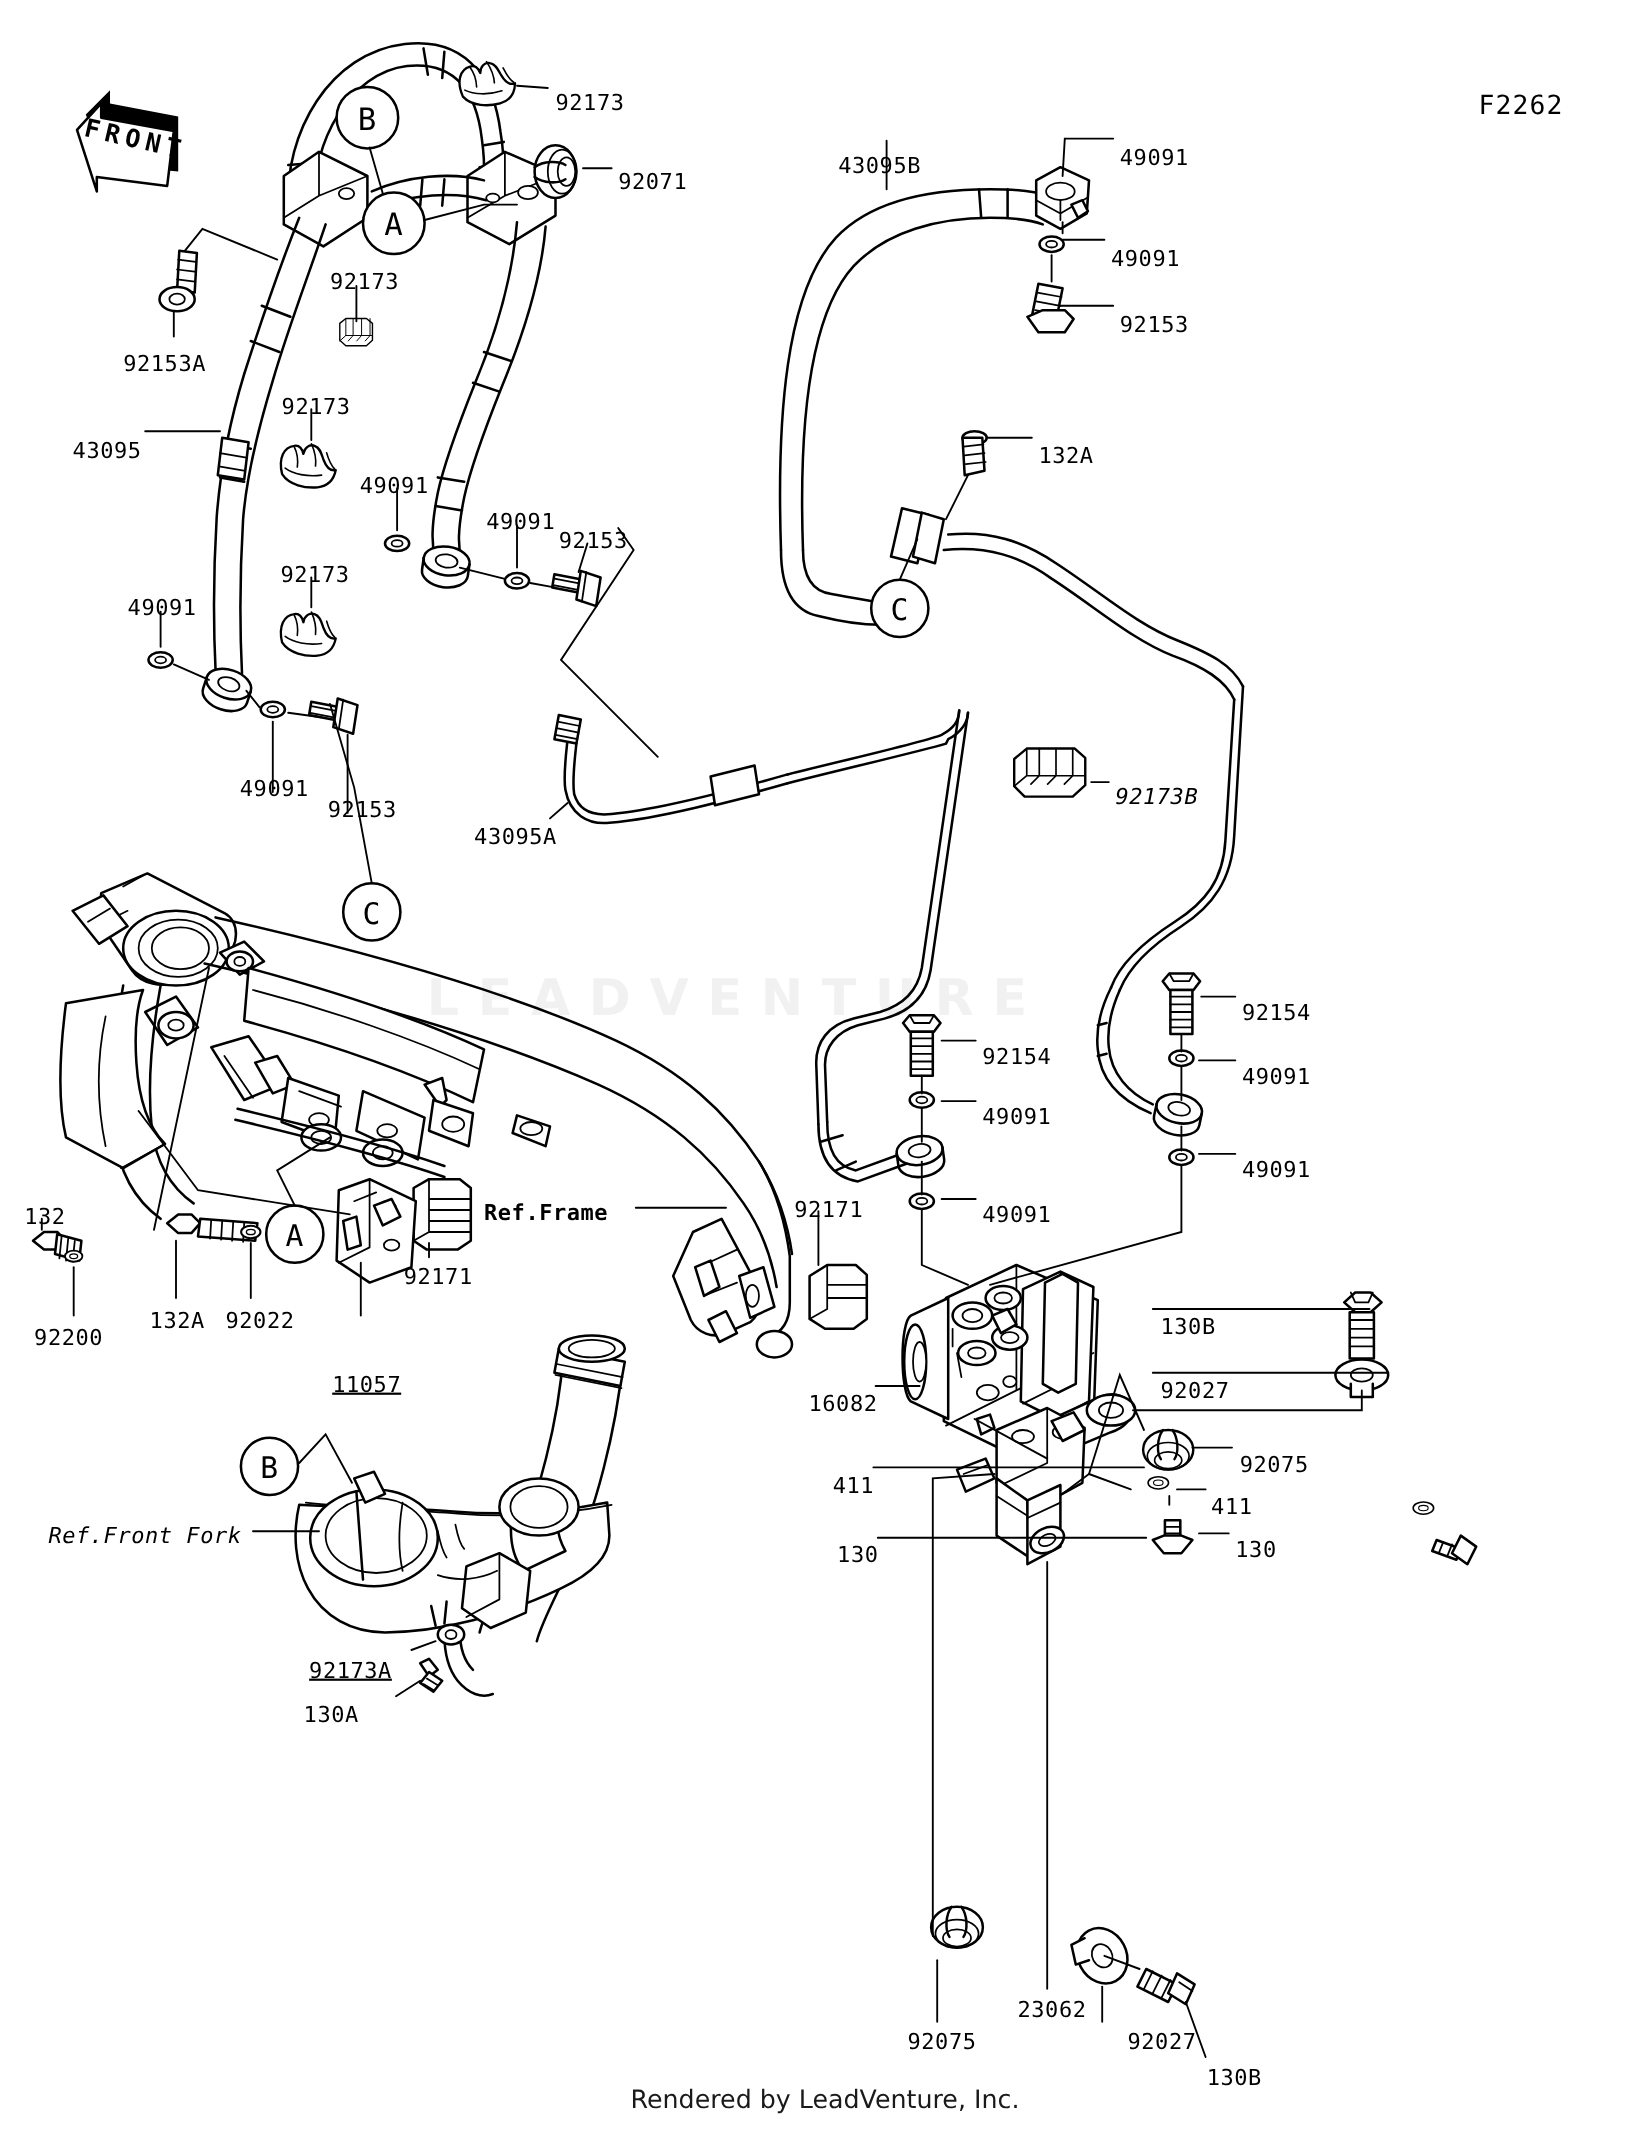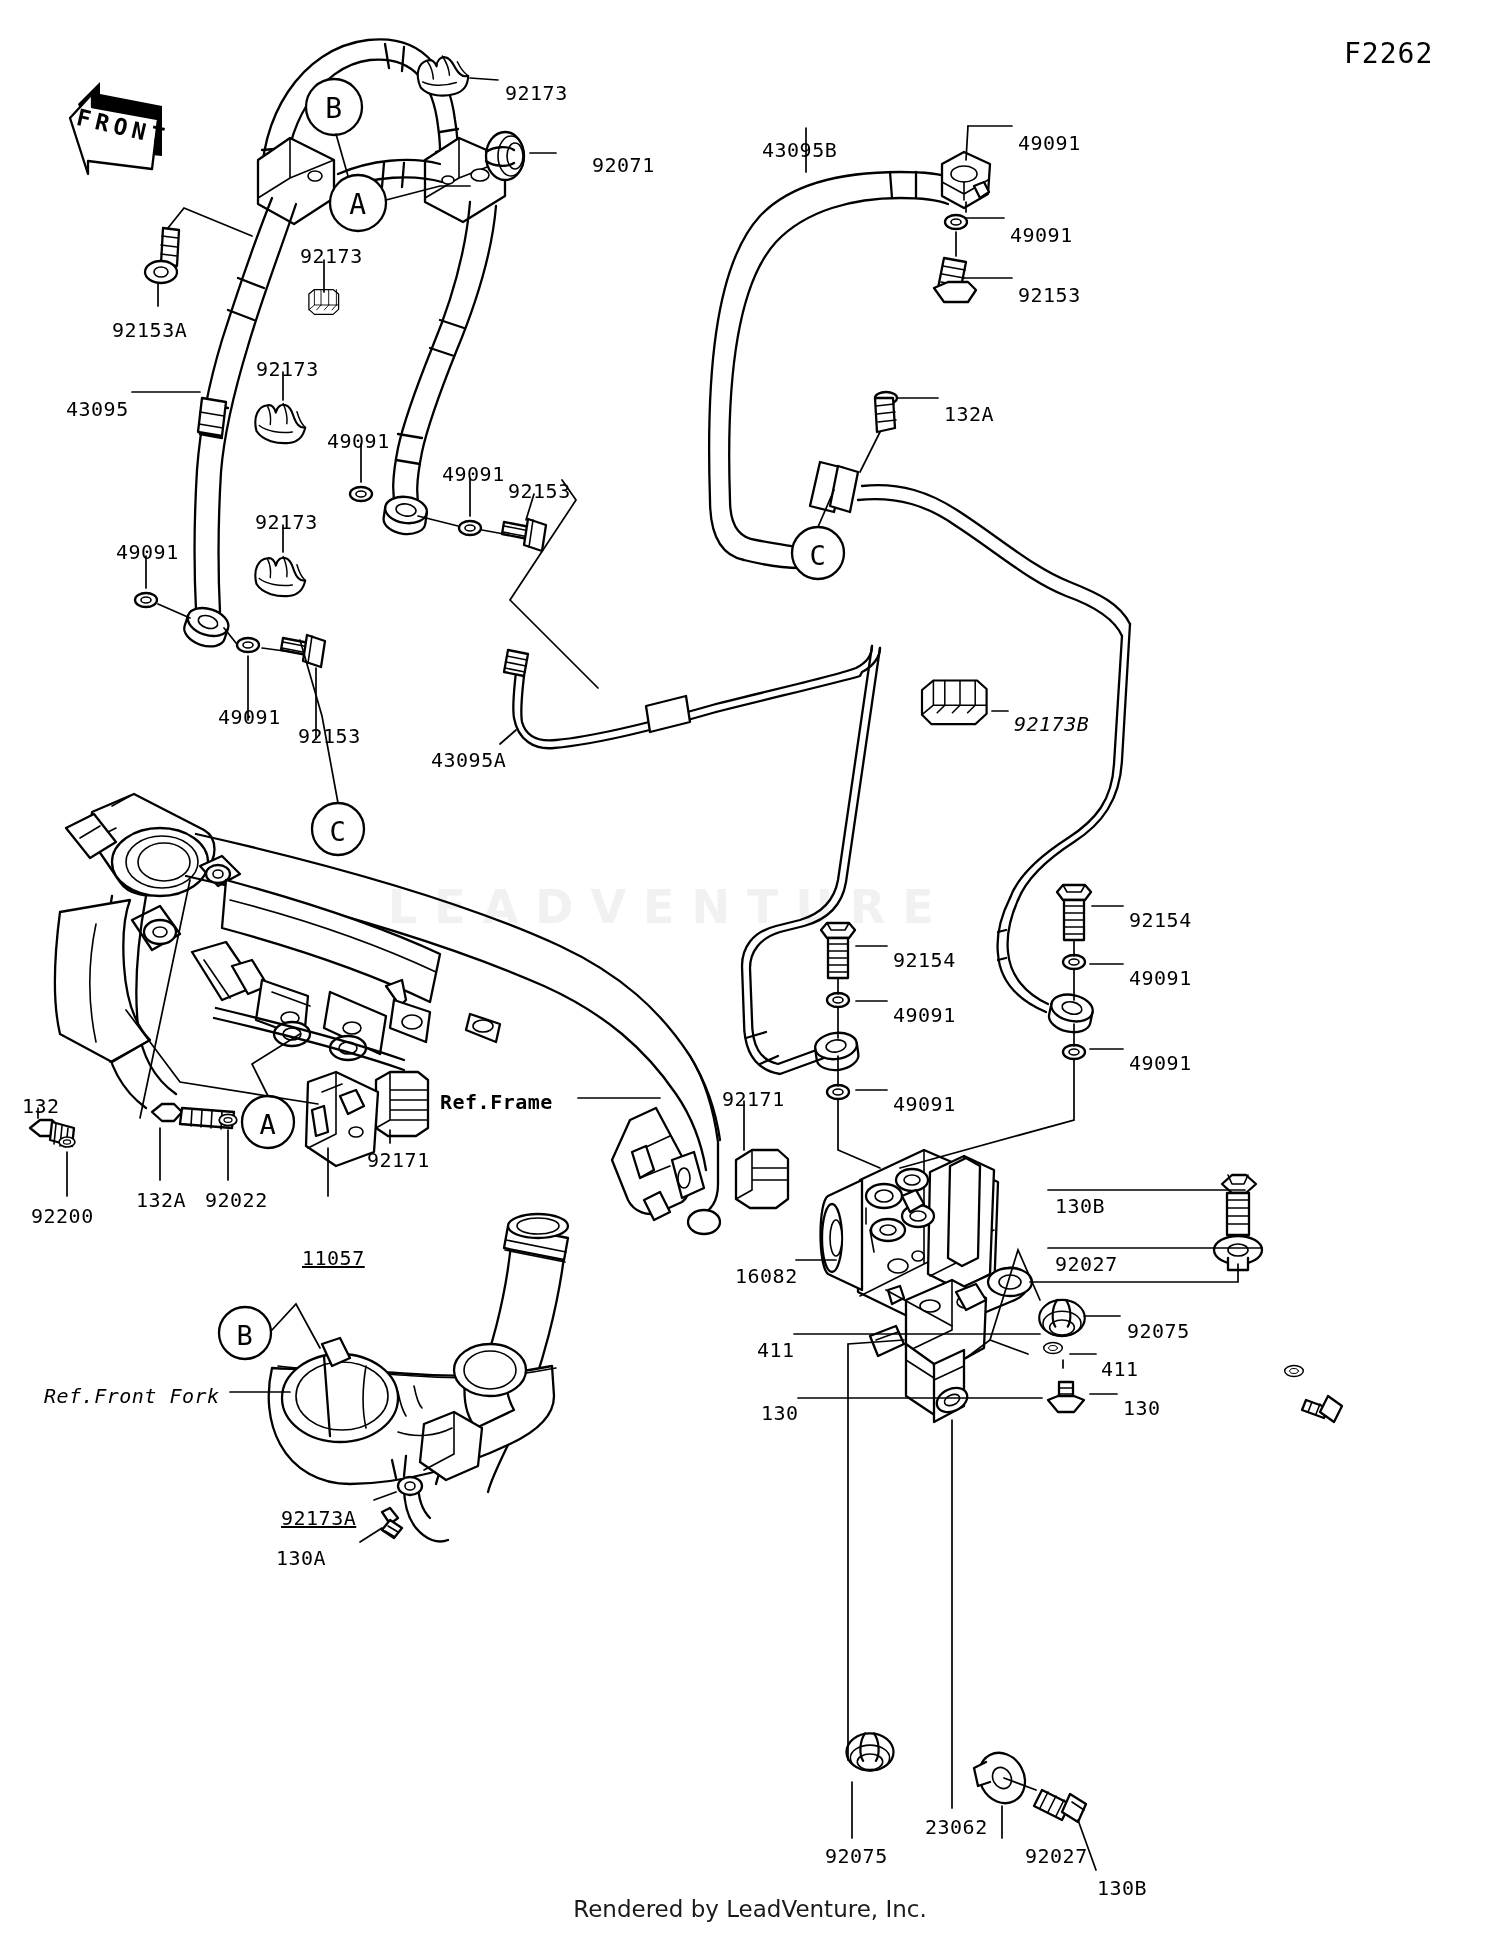--- a/index.html
+++ b/index.html
@@ -29,22 +29,23 @@
     font-size: 20px;
     color: #000000;
     white-space: nowrap;
     letter-spacing: 0.5px;
     line-height: 1;
     user-select: none;
   }
   .lbl.ctr { transform: translateX(-50%); }
   .diagcode {
     position: absolute;
-    font-size: 28px;
+    font-size: 24px;
     letter-spacing: 1px;
+    margin-top: 44px;
   }
   .footer {
     position: absolute;
     left: 750px;
     top: 1896px;
     transform: translateX(-50%);
     font-family: "DejaVu Sans", "Liberation Sans", sans-serif;
     font-size: 23px;
     color: #1a1a1a;
     white-space: nowrap;
@@ -755,21 +756,21 @@
   <div class="lbl ctr" style="left:818px; top:542px; font-size:27px;">C</div>
   <div class="lbl ctr" style="left:338px; top:818px; font-size:27px;">C</div>
   <div class="lbl ctr" style="left:268px; top:1111px; font-size:27px;">A</div>
   <div class="lbl ctr" style="left:245px; top:1322px; font-size:27px;">B</div>
 
   <div class="lbl" style="left:440px; top:1092px;font-weight:bold;">Ref.Frame</div>
   <div class="lbl" style="left:44px; top:1386px;font-style:italic;">Ref.Front Fork</div>
 
   <div id="part-label-layer">
       <div class="lbl" style="left: 505px; top: 83px;">92173</div>
-      <div class="lbl" style="left: 562px; top: 155px; margin-left: 30px;">92071</div>
+      <div class="lbl" style="left: 562px; top: 155px;">92071</div>
       <div class="lbl" style="left: 300px; top: 246px;">92173</div>
       <div class="lbl" style="left: 112px; top: 320px;">92153A</div>
       <div class="lbl" style="left: 256px; top: 359px;">92173</div>
       <div class="lbl" style="left: 66px; top: 399px;">43095</div>
       <div class="lbl" style="left: 327px; top: 431px;">49091</div>
       <div class="lbl" style="left: 442px; top: 464px;">49091</div>
       <div class="lbl" style="left: 508px; top: 481px;">92153</div>
       <div class="lbl" style="left: 255px; top: 512px;">92173</div>
       <div class="lbl" style="left: 116px; top: 542px;">49091</div>
       <div class="lbl" style="left: 218px; top: 707px;">49091</div>

